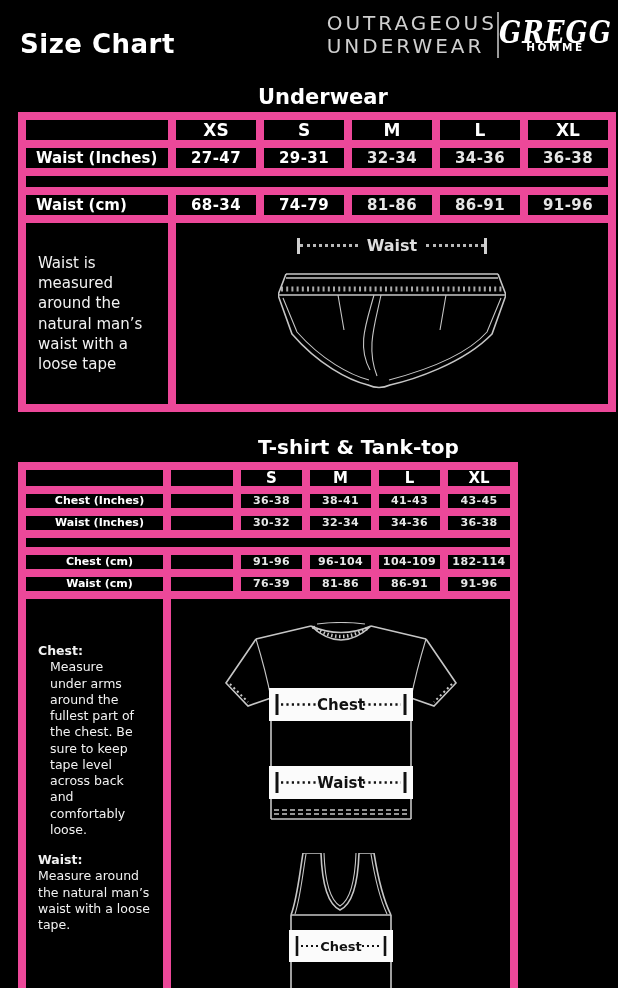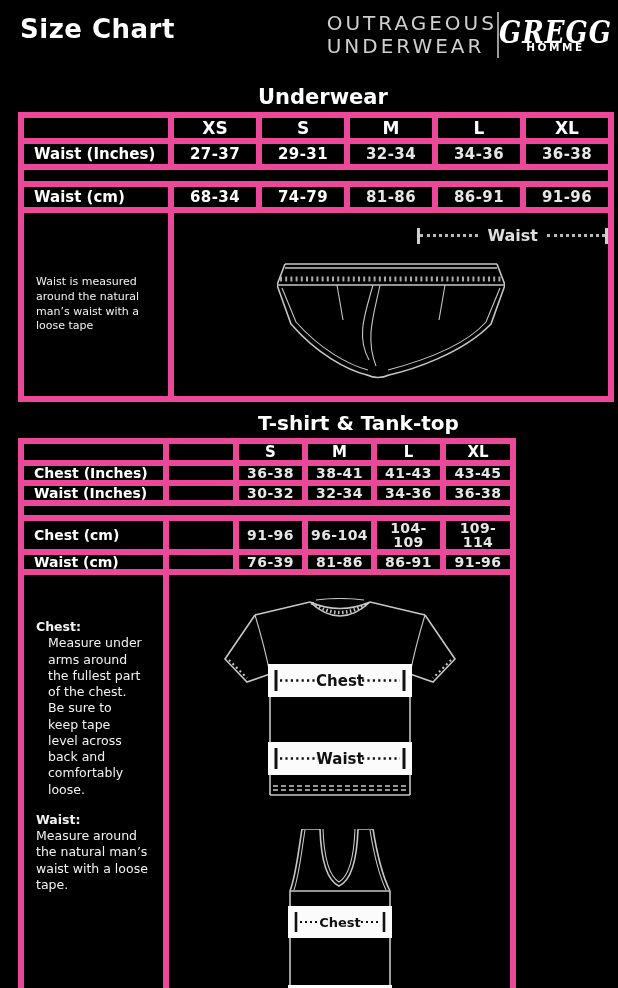--- a/index.html
+++ b/index.html
@@ -7,52 +7,52 @@
     width:618px; height:988px;
     background:#000;
     color:#fff;
     font-family:"DejaVu Sans","Liberation Sans",sans-serif;
     overflow:hidden;
   }
 
   
   .header { display:flex; justify-content:space-between; align-items:flex-start;
             padding:10px 6px 0 20px; height:74px; box-sizing:border-box; }
-  .page-title { font-size:26px; font-weight:bold; margin:4px 0 0; letter-spacing:.5px; }
+  .page-title { font-size:26px; font-weight:bold; margin:19px 0 0; letter-spacing:.5px; }
   .brand { display:flex; align-items:center; margin-top:2px; }
   .wordmark { font-size:20px; letter-spacing:3px; color:#cfcfcf; line-height:1.15; white-space:nowrap; }
   .brand-divider { width:2px; height:46px; background:#9a9a9a; }
   .logo2 { text-align:center; }
   .gregg { font-family:"DejaVu Serif","Liberation Serif",serif; font-style:italic; font-weight:bold;
            font-size:26px; line-height:.95; letter-spacing:1px; transform:scaleY(1.25); transform-origin:center top; }
   .homme { font-size:10.5px; font-weight:bold; letter-spacing:2.5px; }
 
   
   .sec-title { font-weight:bold; margin:0; padding-left:258px; white-space:nowrap; }
   .u-title { font-size:21px; margin-top:11px; margin-bottom:3px; }
-  .t-title { font-size:20px; margin-top:9px; margin-bottom:3px; }
+  .t-title { font-size:20px; margin-top:23px; margin-bottom:3px; }
 
   
   table { border-collapse:collapse; margin-left:18px; table-layout:fixed; }
-  td,th { border:6px solid #ec4899; padding:0; vertical-align:middle; }
+  td,th { border:8px solid #ec4899; padding:0; vertical-align:middle; }
   .val { text-align:center; color:#e6e6e6; letter-spacing:.4px; font-weight:bold; }
   .bold { font-weight:bold; color:#fff; }
   .lbl { text-align:left; padding-left:10px; font-weight:bold; }
 
   .u-table { width:590px; }
   .u-table .hrow th { font-size:17px; line-height:19px; height:20px; }
   .u-table .drow td { font-size:15px; line-height:19px; height:20px; }
   .u-table .lbl { font-size:15px; }
   .sprow td { height:11px; }
-  .u-note { font-size:11px; line-height:1.35; padding:0 4px 0 12px; color:#f2f2f2; vertical-align:middle;margin-top:24px; }
-  .diag-cell { vertical-align:top; text-align:right; }
+  .u-note { font-size:15px; line-height:1.35; padding:0 4px 0 12px; color:#f2f2f2; vertical-align:middle;margin-top:24px; }
+  .diag-cell { vertical-align:top; text-align:center; }
 
   .t-table { width:492px; }
   .t-table .hrow th { font-size:15px; line-height:16px; height:15px; }
-  .t-table .drow td { font-size:14px; line-height:14px; height:12px; }
+  .t-table .drow td { font-size:11px; line-height:14px; height:12px;text-align:center; }
   .t-table .lbl { font-size:13.5px; }
   .t-table .sprow td { height:9px; }
   .t-note { font-size:12.5px; line-height:1.3; vertical-align:top; padding:44px 8px 0 12px; color:#f2f2f2; }
   .note-h { font-weight:bold; }
   .note-p { margin:0 12px 14px; }
   .note-p2 { margin:0; }
 
   
   .meas { display:inline-flex; align-items:center; margin-top:13px; }
   .mbar { width:3px; height:16px; background:#cfcfcf; }
@@ -97,21 +97,21 @@
       <tr class="hrow">
     <th></th>
     <th>XS</th>
     <th>S</th>
     <th>M</th>
     <th>L</th>
     <th>XL</th>
   </tr>
   <tr class="drow">
     <td class="lbl">Waist (Inches)</td>
-    <td class="val bold">27-37</td>
+    <td class="val bold">27-47</td>
     <td class="val bold">29-31</td>
     <td class="val">32-34</td>
     <td class="val">34-36</td>
     <td class="val">36-38</td>
   </tr>
   <tr class="sprow">
         <td colspan="6"></td>
       </tr>
   <tr class="drow">
     <td class="lbl">Waist (cm)</td>
@@ -184,21 +184,21 @@
   </tr>
   <tr class="sprow">
         <td colspan="6"></td>
       </tr>
   <tr class="drow">
     <td class="lbl">Chest (cm)</td>
     <td></td>
     <td class="val">91-96</td>
     <td class="val">96-104</td>
     <td class="val">104-109</td>
-    <td class="val">109-114</td>
+    <td class="val">182-114</td>
   </tr>
   <tr class="drow">
     <td class="lbl">Waist (cm)</td>
     <td></td>
     <td class="val">76-39</td>
     <td class="val">81-86</td>
     <td class="val">86-91</td>
     <td class="val">91-96</td>
   </tr>
   <tr style="height:488px">

